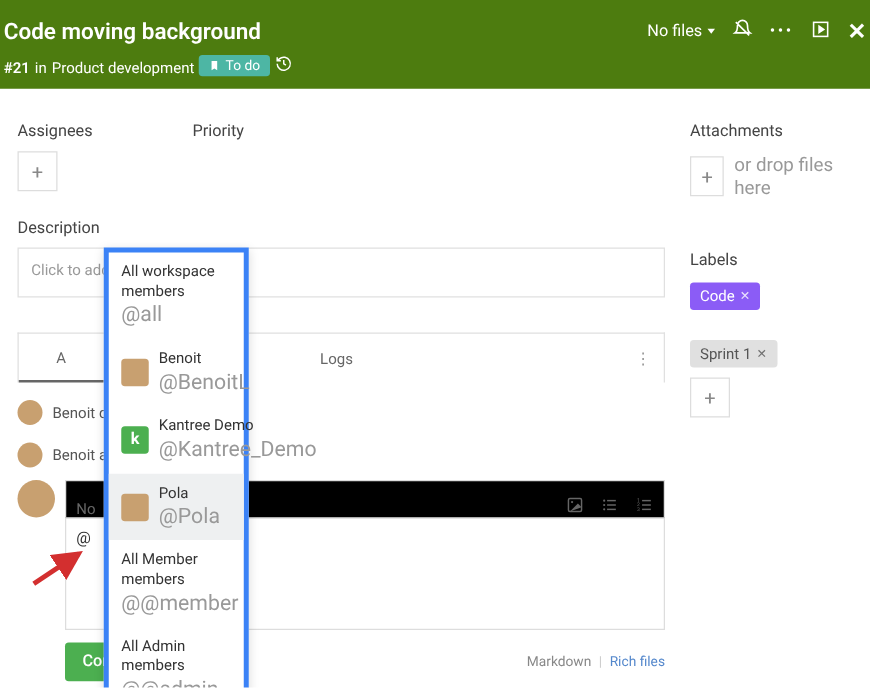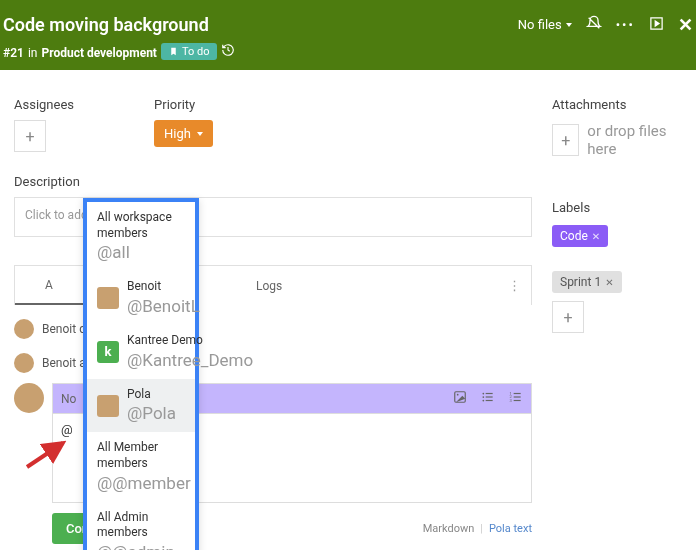--- a/index.html
+++ b/index.html
@@ -25,21 +25,21 @@
 .desc-box{border:1px solid #e0e0e0;padding:10px;color:#999;font-size:12px;height:40px;margin-top:8px}
 .tabs{display:flex;align-items:center;border:1px solid #e0e0e0;border-bottom:none;margin-top:28px;height:40px}
 .tab{padding:0 30px;color:#666;font-size:12px;cursor:pointer;height:100%;display:flex;align-items:center}
 .tab.active{border-bottom:2px solid #666}
 .tab-more{margin-left:auto;padding:0 10px;color:#999;cursor:pointer}
 .log-line{display:flex;align-items:center;gap:8px;margin-top:14px;font-size:12px;color:#555}
 .avs{width:20px;height:20px;border-radius:50%;background:#c8a070}
 .editor-area{display:flex;gap:8px;margin-top:10px}
 .avl{width:30px;height:30px;border-radius:50%;background:#c8a070;flex-shrink:0}
 .editor-col{flex:1}
-.toolbar{border:1px solid #ddd;border-bottom:none;background:#c4b5fd;height:30px;display:flex;align-items:center;padding:0 8px;gap:14px;color:#666;font-size:12px}
+.toolbar{border:1px solid #ddd;border-bottom:none;background:#000000;height:30px;display:flex;align-items:flex-end;padding:0 8px;gap:14px;color:#666;font-size:12px}
 .tb-ic{cursor:pointer}
 .editor{border:1px solid #ddd;height:90px;padding:8px;font-size:13px}
 .editor-ft{display:flex;align-items:center;margin-top:10px;gap:14px}
 .btn-comment{background:#4caf50;color:#fff;border:none;padding:8px 14px;font-size:13px;border-radius:3px;cursor:pointer;font-weight:500}
 .xbtn{font-size:16px;font-weight:bold;color:#333;cursor:pointer}
 .foot-links{margin-left:auto;font-size:11px;color:#888;display:flex;gap:6px;align-items:center}
 .foot-links .rt{color:#5588cc}
 .rlbl{font-size:13px;color:#444;margin-bottom:10px}
 .drop{font-size:15px;color:#999;margin-left:8px}
 .attach{display:flex;align-items:center}
@@ -75,21 +75,21 @@
       <span><svg width="15" height="15" viewBox="0 0 24 24" fill="none" stroke="#fff" stroke-width="2">
             <rect x="3" y="3" width="18" height="18"></rect>
             <polygon fill="#fff" points="10,8 16,12 10,16"></polygon>
           </svg></span>
       <span style="font-size:18px;font-weight:bold">✕</span>
     </div>
   </div>
   <div class="hdr-meta">
     <span style="font-weight:600">#21</span>
     <span>in</span>
-    <span style="font-weight:700">Product development</span>
+    <span style="font-weight:400">Product development</span>
     <span class="pill">
         <svg width="9" height="9" viewBox="0 0 24 24" fill="#fff">
           <path d="M6 2v20l6-4 6 4V2z"></path>
         </svg>
         <span>To do</span>
       </span>
     <span><svg width="14" height="14" viewBox="0 0 24 24" fill="none" stroke="#fff" stroke-width="2">
           <path d="M3 12a9 9 0 1 0 3-6.7L3 8M3 3v5h5M12 7v5l3 2"></path>
         </svg></span>
   </div>
@@ -97,24 +97,20 @@
 
 <div class="body">
   <div class="left">
     <div class="row">
       <div class="fld">
         <div class="lbl">Assignees</div>
         <div class="sq">+</div>
       </div>
       <div class="fld">
         <div class="lbl">Priority</div>
-        <div class="priority">
-            <span>High</span>
-            <span class="pcaret"></span>
-          </div>
       </div>
     </div>
     <div class="lbl">Description</div>
     <div class="desc-box">Click to add a</div>
 
     <div class="tabs">
       <div class="tab active">A</div>
       <div class="tab">Sub-cards (0/0)</div>
       <div class="tab">Logs</div>
       <div class="tab-more">⋮</div>
@@ -157,21 +153,21 @@
                 <rect x="8" y="17" width="12" height="2"></rect>
               </svg></span>
         </div>
         <div class="editor">@</div>
         <div class="editor-ft">
           <button class="btn-comment">Comment</button>
           <span class="xbtn">✕</span>
           <div class="foot-links">
             <span>Markdown</span>
             <span style="color:#ccc">|</span>
-            <span class="rt">Pola text</span>
+            <span class="rt">Rich files</span>
           </div>
         </div>
       </div>
     </div>
   </div>
 
   <div class="right">
     <div class="rlbl">Attachments</div>
     <div class="attach">
       <div class="sq">+</div>

